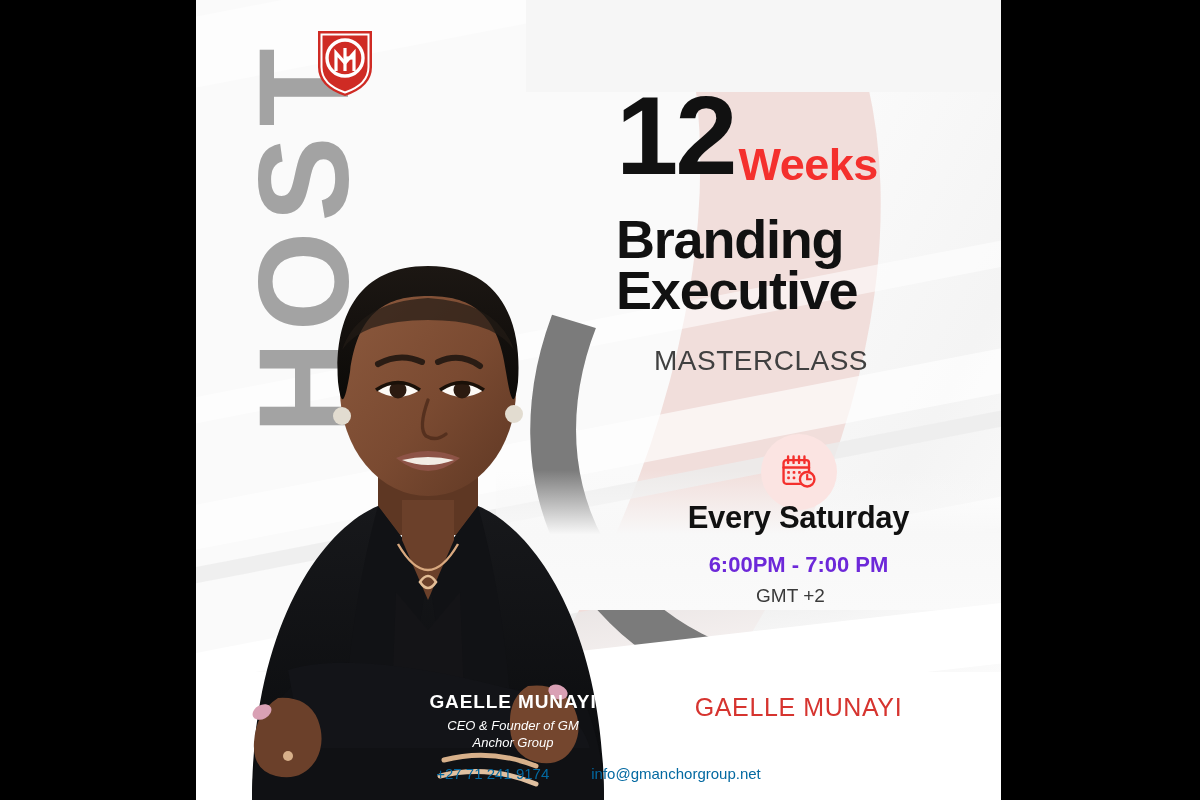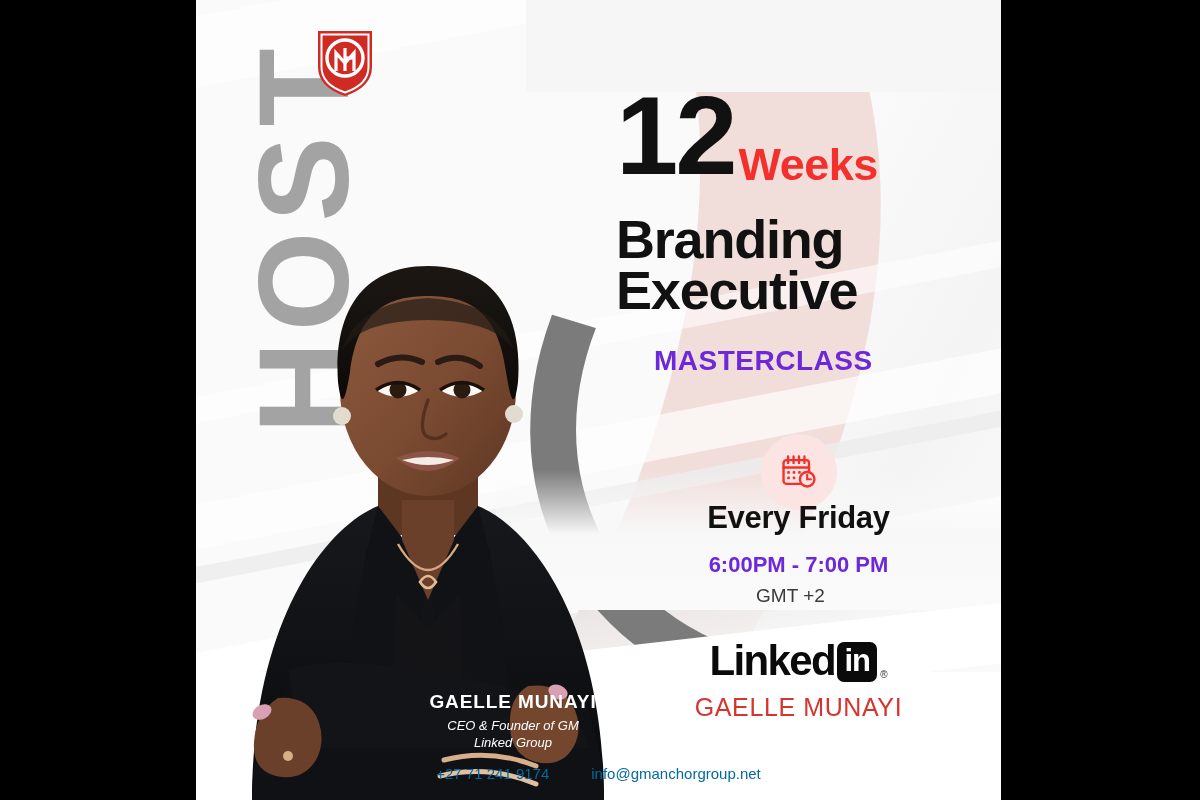--- a/index.html
+++ b/index.html
@@ -65,21 +65,21 @@
   .content{position:absolute;left:400px;top:0;width:405px;height:800px;}
 
   .weeks-row{position:absolute;left:20px;top:84px;display:flex;align-items:flex-end;}
   .num12{font-size:112px;font-weight:700;color:#111;line-height:.92;letter-spacing:-3px;}
   .weeks{font-size:45px;font-weight:700;color:#f4302d;line-height:1;margin-top:33px;margin-left:4px;letter-spacing:-.5px;}
 
   .headline{position:absolute;left:20px;top:214px;font-size:54px;font-weight:700;color:#111;
     line-height:.95;letter-spacing:-1.2px;}
   .headline span{display:block;}
 
-  .masterclass{position:absolute;left:58px;top:345px;font-size:28px;font-weight:700;color:#6d28d9;
+  .masterclass{position:absolute;left:58px;top:345px;font-size:28px;font-weight:400;color:#404040;
     letter-spacing:.5px;}
 
   .cal-wrap{position:absolute;left:0;right:0;top:434px;display:flex;justify-content:center;}
   .cal-circle{width:76px;height:76px;border-radius:50%;background:#fbe4e2;
     display:flex;align-items:center;justify-content:center;}
 
   .when{position:absolute;left:0;right:0;top:500px;text-align:center;font-size:31px;font-weight:700;
     color:#111;letter-spacing:-.3px;}
   .time{position:absolute;left:0;right:0;top:552px;text-align:center;font-size:22px;font-weight:700;color:#6d28d9;}
   .tz{position:absolute;left:0;right:16px;top:585px;text-align:center;font-size:19px;font-weight:400;color:#3a3a3a;}
@@ -235,39 +235,32 @@
               <rect x="9" y="27" width="3" height="3" rx="1"></rect>
               <rect x="15" y="27" width="3" height="3" rx="1"></rect>
             </g>
             <circle cx="31" cy="30" r="9" fill="#fbe4e2"></circle>
             <circle cx="31" cy="30" r="8" fill="none" stroke="#f4302d" stroke-width="2.6"></circle>
             <path d="M31 25 V30 H35" stroke="#f4302d" stroke-width="2.4" fill="none" stroke-linecap="round"></path>
           </svg>
         </div>
       </div>
 
-      <div class="when">Every Friday</div>
+      <div class="when">Every Saturday</div>
       <div class="time">6:00PM - 7:00 PM</div>
       <div class="tz">GMT +2</div>
 
-      <div class="li-wrap">
-        <span class="li-text">Linked</span>
-        <span class="li-box">
-          <span class="li-in">in</span>
-        </span>
-        <span class="li-reg">®</span>
-      </div>
       <div class="li-handle">GAELLE MUNAYI</div>
     </div>
 
     <div class="caption">
       <div class="cap-name">GAELLE MUNAYI</div>
       <div class="cap-role">
         <span>CEO &amp; Founder of GM</span><br>
-        <span>Linked Group</span>
+        <span>Anchor Group</span>
       </div>
     </div>
 
     <div class="footer">
       <span>+27 71 241 9174</span>
       <span>info@gmanchorgroup.net</span>
     </div>
 
   </div>
 </div>

